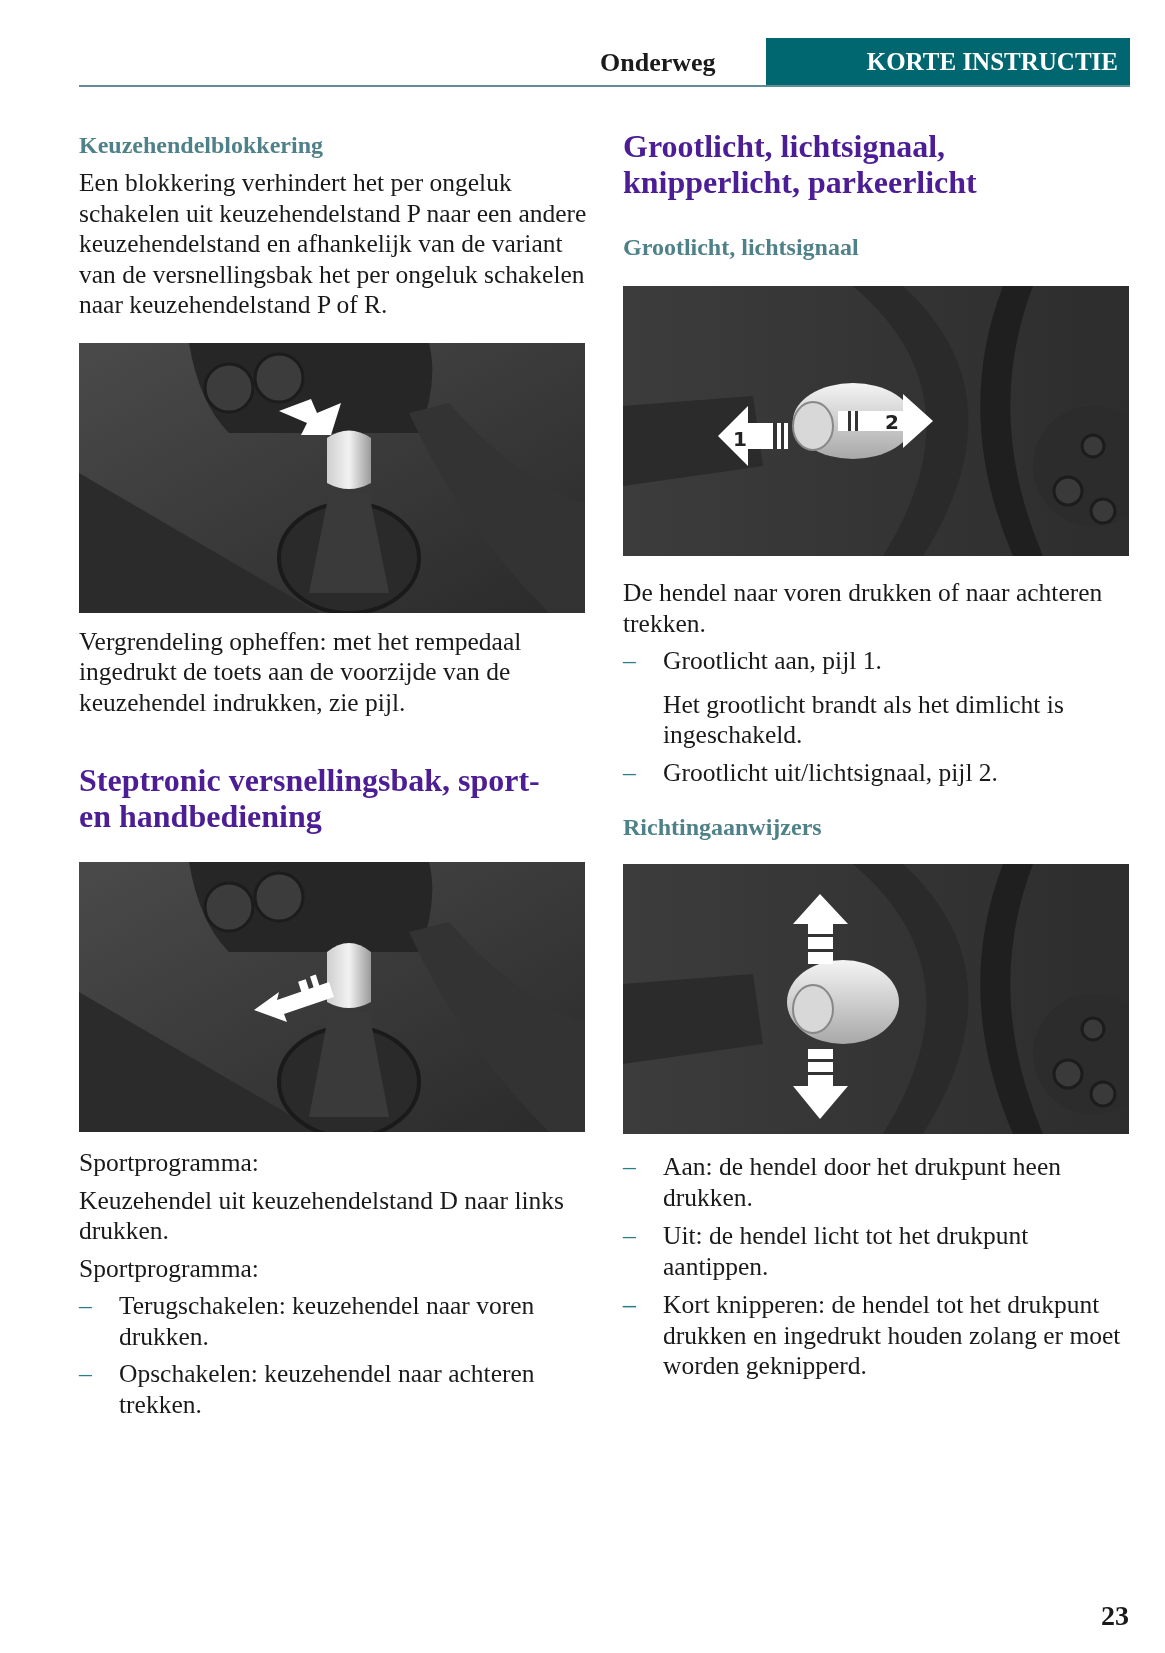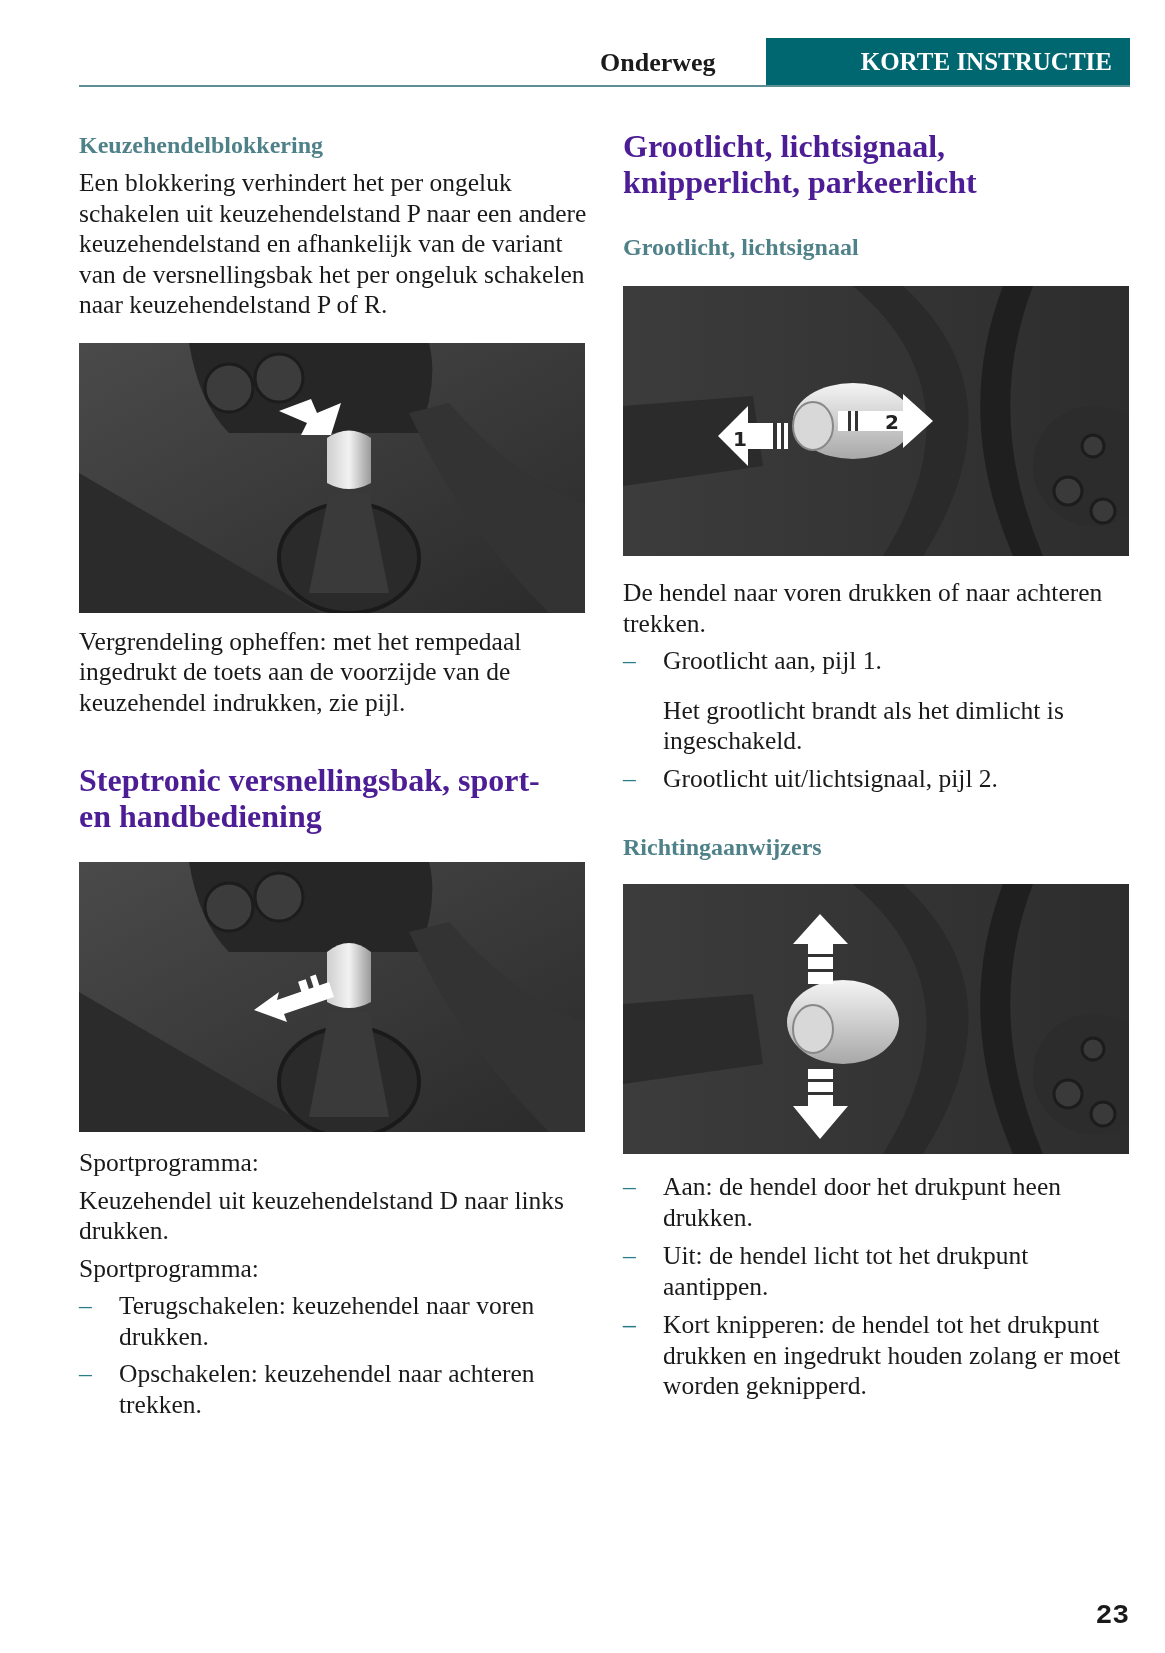--- a/index.html
+++ b/index.html
@@ -3,32 +3,32 @@
 <meta charset="utf-8">
 <style>
   html, body { margin:0; padding:0; background:#ffffff; }
   body { width:1165px; height:1653px; position:relative; overflow:hidden;
          font-family:"DejaVu Serif","Liberation Serif",serif; color:#1a1a1a; }
   .hdr-line { position:absolute; left:79px; top:85px; width:1051px; height:2px; background:#5e8f95; }
   .hdr-section { position:absolute; left:600px; top:40px; width:150px; height:46px; text-align:left;
                  font-family:"Liberation Serif","DejaVu Serif",serif; font-weight:bold; font-size:26px; line-height:46px; color:#1a1a1a; }
   .hdr-tab { position:absolute; left:766px; top:38px; width:364px; height:48px; background:#006670; color:#fff;
              font-family:"Liberation Serif","DejaVu Serif",serif; font-weight:bold; font-size:25px; line-height:48px;
-             text-align:right; padding-right:18px; box-sizing:border-box; }
+             text-align:right; padding-right:12px; box-sizing:border-box; }
   .col { position:absolute; }
   .col-left { left:79px; top:128px; width:510px; }
   .col-right { left:623px; top:128px; width:510px; }
   .h2 { font-family:"Liberation Serif","DejaVu Serif",serif; font-weight:bold; color:#4c1d95; font-size:32px; line-height:36px; margin:0; }
   .h3 { font-family:"Liberation Serif","DejaVu Serif",serif; font-weight:bold; color:#4f8189; font-size:24px; line-height:34px; margin:0; }
   p.t { font-family:"Liberation Serif","DejaVu Serif",serif; font-size:25.5px; line-height:30.5px; margin:0; }
   ul.dash { list-style:none; margin:0; padding:0; }
   ul.dash li { position:relative; padding-left:40px; font-family:"Liberation Serif","DejaVu Serif",serif; font-size:25.5px; line-height:30.5px; }
   ul.dash li .d { position:absolute; left:0; top:0; color:#2a7d88; }
   .fig { position:relative; width:506px; height:270px; background:#3a3a3a; overflow:hidden; }
-  .pgnum { position:absolute; right:36px; top:1600px; font-family:Liberation Mono, monospace; font-weight:bold; font-size:28px; }
+  .pgnum { position:absolute; right:36px; top:1600px; font-family:Liberation Serif, serif; font-weight:bold; font-size:28px; }
 </style>
 </head>
 <body>
 
 <div class="hdr-section">Onderweg</div>
 <div class="hdr-tab">KORTE INSTRUCTIE</div>
 <div class="hdr-line"></div>
 
 <div class="col col-left">
   <h3 class="h3">Keuzehendelblokkering</h3>
@@ -131,29 +131,29 @@
       <rect x="232" y="125" width="3" height="20" fill="#333"></rect>
       <text x="262" y="143" font-family="DejaVu Sans, sans-serif" font-weight="bold" font-size="20" fill="#222">2</text>
     </svg>
   </div>
 
   <p class="t" style="margin-top:22px">De hendel naar voren drukken of naar achteren trekken.</p>
   <ul class="dash" style="margin-top:7px">
     <li style="margin-bottom:7px">
       <span class="d">–</span>
       <span>Grootlicht aan, pijl 1.</span>
-      <div style="margin-top:19px">Het grootlicht brandt als het dimlicht is ingeschakeld.</div>
+      <div style="margin-top:13px">Het grootlicht brandt als het dimlicht is ingeschakeld.</div>
     </li>
     <li>
       <span class="d">–</span>
       <span>Grootlicht uit/lichtsignaal, pijl 2.</span>
     </li>
   </ul>
 
-  <h3 class="h3" style="margin-top:36px">Richtingaanwijzers</h3>
+  <h3 class="h3" style="margin-top:22px">Richtingaanwijzers</h3>
 
   <div class="fig" style="margin-top:20px">
     <svg width="506" height="270" viewBox="0 0 506 270">
       <rect width="506" height="270" fill="url(#g2)"></rect>
       <path d="M0 120 L130 110 L140 180 L0 200 Z" fill="#2b2b2b"></path>
       <path d="M230 0 Q360 110 260 270 L300 270 Q400 110 280 0 Z" fill="#2a2a2a"></path>
       <path d="M380 0 Q330 130 390 270 L420 270 Q360 130 410 0 Z" fill="#1f1f1f"></path>
       <circle cx="470" cy="190" r="60" fill="#2c2c2c"></circle>
       <circle cx="445" cy="210" r="14" fill="#3a3a3a" stroke="#1c1c1c" stroke-width="3"></circle>
       <circle cx="480" cy="230" r="12" fill="#3a3a3a" stroke="#1c1c1c" stroke-width="3"></circle>

